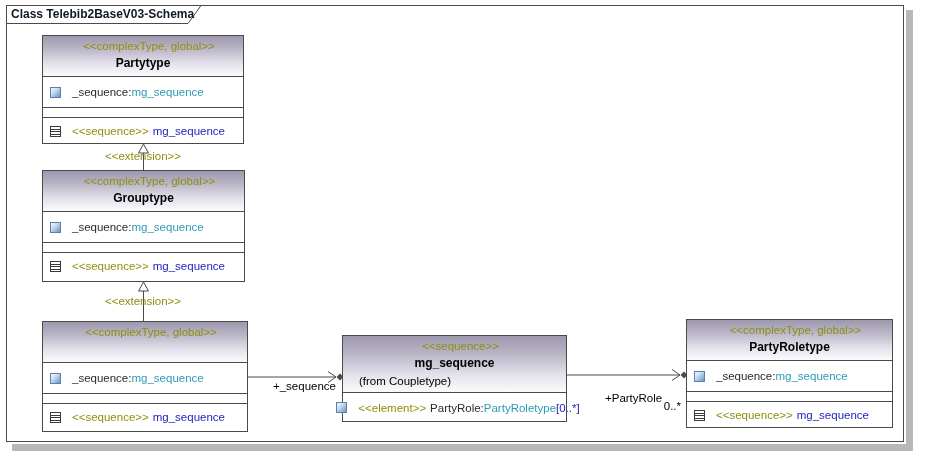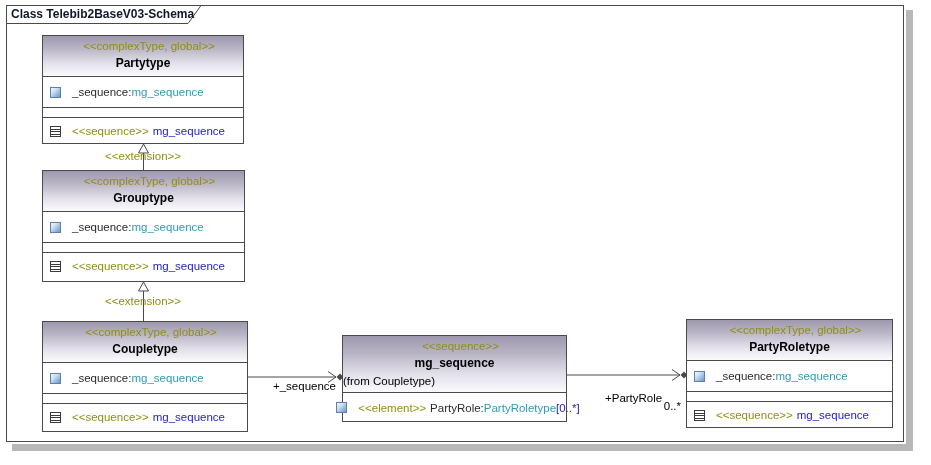--- a/index.html
+++ b/index.html
@@ -26,21 +26,21 @@
     font-size:11.5px; color:#2a2a2a;
   }
   .hdr {
     box-sizing:border-box; height:41px; padding-top:4px; text-align:center;
     border-bottom:1px solid var(--box_border);
     background:linear-gradient(to bottom, var(--header_top) 0%, #b8b3c4 30%, #e2e0ea 68%, #fbfbfd 100%);
   }
   .hdr3 { height:57px; }
   .stereo { color:var(--stereotype_olive); font-size:11.5px; line-height:13px;padding-left:12px; }
   .cname  { color:#000; font-weight:bold; font-size:12px; line-height:17px; margin-top:2px; }
-  .from-line { text-align:left; padding-left:0; font-size:11.5px; color:#000; line-height:15px; margin-top:2px; }
+  .from-line { text-align:left; padding-left:16px; font-size:11.5px; color:#000; line-height:15px; margin-top:2px; }
 
   .row { display:flex; align-items:center; box-sizing:border-box; padding-left:7px; }
   .row.attr { height:31px; border-bottom:1px solid var(--box_border); }
   .row.thin { height:10px; border-bottom:1px solid var(--box_border); padding:0; }
   .row.ops  { height:26px; }
   .row.el   { height:29px;justify-content:center; }
 
   .icon-attr {
     width:11px; height:11px; flex:0 0 11px; margin-right:11px; box-sizing:border-box;
     border:1px solid #5d7fb0;
@@ -129,21 +129,20 @@
     <div class="row thin"></div>
     <div class="row ops">
       <span class="icon-ops"></span>
       <span class="nowrap"><span class="t-olive">&lt;&lt;sequence&gt;&gt;</span><span class="t-navy">mg_sequence</span></span>
     </div>
   </div>
 
   <div class="uml-class" id="box-coupletype">
     <div class="hdr">
       <div class="stereo nowrap">&lt;&lt;complexType, global&gt;&gt;</div>
-      <div class="cname nowrap">Coupletype</div>
     </div>
     <div class="row attr">
       <span class="icon-attr"></span>
       <span class="nowrap"><span class="t-dark">_sequence:</span><span class="t-teal">mg_sequence</span></span>
     </div>
     <div class="row thin"></div>
     <div class="row ops">
       <span class="icon-ops"></span>
       <span class="nowrap"><span class="t-olive">&lt;&lt;sequence&gt;&gt;</span><span class="t-navy">mg_sequence</span></span>
     </div>

